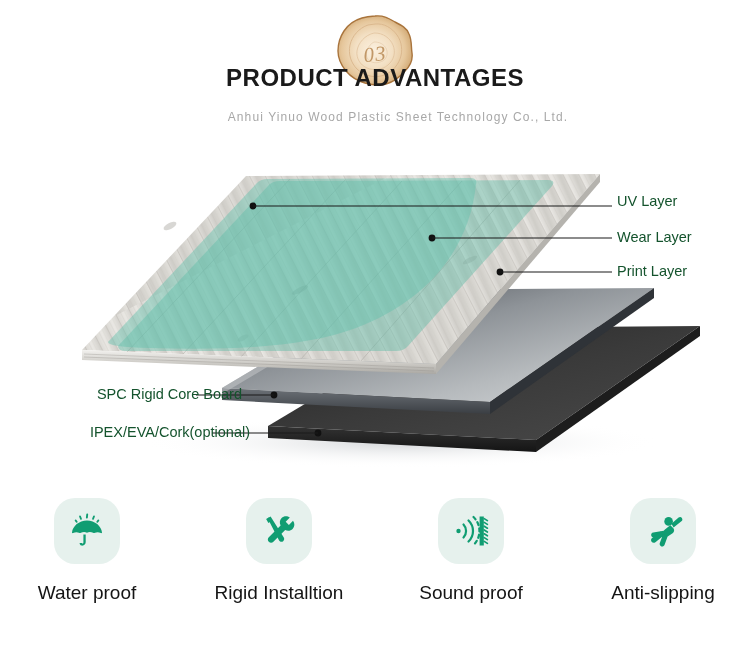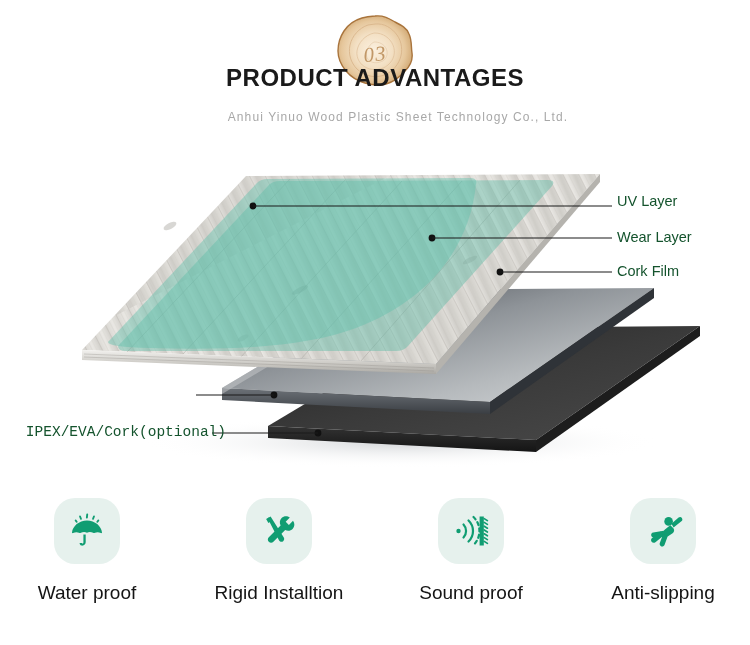--- a/index.html
+++ b/index.html
@@ -87,21 +87,21 @@
     white-space: nowrap;
     line-height: 1;
   }
   .callout-label.right { text-align: left; }
   .callout-label.left  { text-align: right; }
 
   #lbl-uv     { left: 617px; top: 44px; }
   #lbl-wear   { left: 617px; top: 80px; }
   #lbl-print  { left: 617px; top: 114px; }
   #lbl-spc    { right: 508px; top: 237px; }
-  #lbl-ipex   { right: 524px; top: 275px; font-family: Liberation Mono, monospace; }
+  #lbl-ipex   { right: 500px; top: 275px; }
 
   
   #features {
     position: absolute;
     top: 498px;
     left: 0;
     width: 750px;
     height: 140px;
     display: flex;
     justify-content: space-between;
@@ -278,21 +278,22 @@
       <circle class="leader-dot" cx="274" cy="245" r="3.4"></circle>
       <line class="leader-line" x1="274" y1="245" x2="196" y2="245"></line>
 
       <circle class="leader-dot" cx="318" cy="283" r="3.4"></circle>
       <line class="leader-line" x1="318" y1="283" x2="212" y2="283"></line>
     </g>
   </svg>
 
   <div id="lbl-uv" class="callout-label right">UV Layer</div>
   <div id="lbl-wear" class="callout-label right">Wear Layer</div>
-  <div id="lbl-print" class="callout-label right">Cork Film</div>
+  <div id="lbl-print" class="callout-label right">Print Layer</div>
+  <div id="lbl-spc" class="callout-label left">SPC Rigid Core Board</div>
   <div id="lbl-ipex" class="callout-label left">IPEX/EVA/Cork(optional)</div>
 </div>
 
 <div id="features">
 
   <div class="feature">
     <div class="feature-tile">
       <svg width="40" height="40" viewBox="0 0 40 40">
         <g fill="#109d72">
           <path d="M20 9.5 C12 9.5 5.6 15.2 5 21.4 C4.93 22.1 5.5 22.4 6.1 22.1

